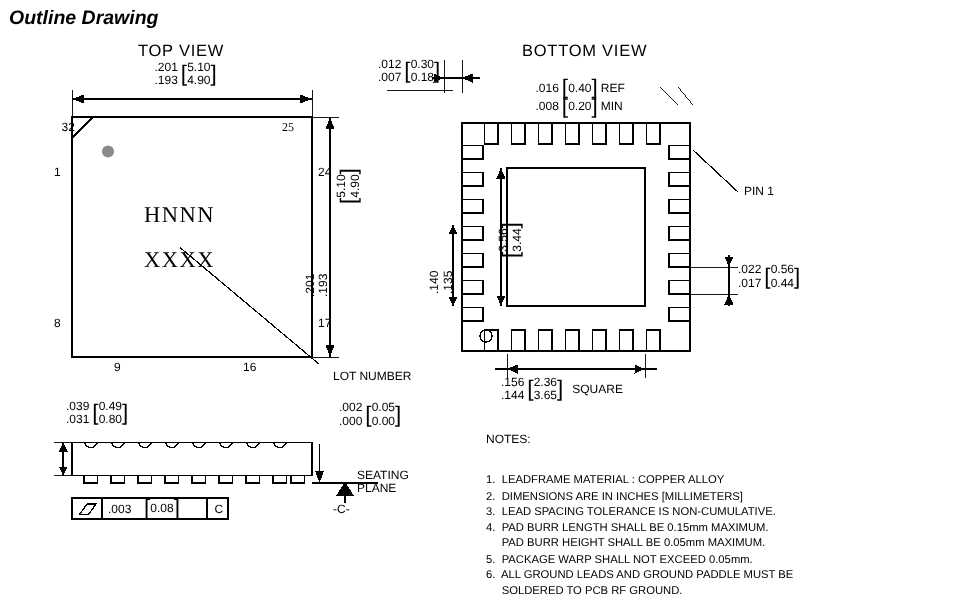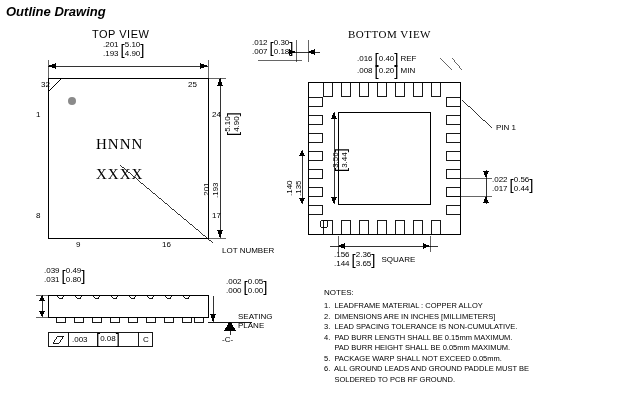--- a/index.html
+++ b/index.html
@@ -184,39 +184,39 @@
       <polygon points="430,246 423,243 423,249" fill="#000" stroke="none"></polygon>
     </g>
 
     <circle cx="72" cy="101" r="4" fill="#8a8a8a" stroke="none"></circle>
   </svg>
 
   <div class="abs title">Outline Drawing</div>
 
   <div class="abs hdr" style="left:92px;top:28px;">TOP  VIEW</div>
 
-  <div class="abs hdr" style="left:348px;top:28px;font-family:Liberation Serif, serif;">BOTTOM  VIEW</div>
+  <div class="abs hdr" style="left:348px;top:28px;">BOTTOM  VIEW</div>
 
   <div class="abs row" style="left:103px;top:41px;">
     <span class="stack">
       <span class="top">.201</span>
       <span class="bot">.193</span>
     </span>
     <span class="brk">
       <span class="b">[</span>
       <span class="stack">
         <span class="top">5.10</span>
         <span class="bot">4.90</span>
       </span>
       <span class="b">]</span>
     </span>
   </div>
 
   <div class="abs lbl" style="left:41px;top:80px;">32</div>
-  <div class="abs lbl" style="left:188px;top:80px;">25</div>
+  <div class="abs lbl" style="left:188px;top:80px;font-family:Liberation Serif, serif;">25</div>
   <div class="abs lbl" style="left:36px;top:110px;">1</div>
   <div class="abs lbl" style="left:36px;top:211px;">8</div>
   <div class="abs lbl" style="left:212px;top:110px;">24</div>
   <div class="abs lbl" style="left:212px;top:211px;">17</div>
   <div class="abs lbl" style="left:76px;top:240px;">9</div>
   <div class="abs lbl" style="left:162px;top:240px;">16</div>
 
   <div class="abs big-text" style="left:96px;top:136px;">HNNN</div>
   <div class="abs big-text" style="left:96px;top:166px;">XXXX</div>
   <div class="abs lbl" style="left:222px;top:246px;">LOT NUMBER</div>
@@ -338,21 +338,21 @@
     <span class="brk">
       <span class="b">[</span>
       <span class="stack">
         <span class="top">0.49</span>
         <span class="bot">0.80</span>
       </span>
       <span class="b">]</span>
     </span>
   </div>
 
-  <div class="abs row" style="left:226px;top:278px;">
+  <div class="abs row" style="left:226px;top:268px;">
     <span class="stack">
       <span class="top">.002</span>
       <span class="bot">.000</span>
     </span>
     <span class="brk">
       <span class="b">[</span>
       <span class="stack">
         <span class="top">0.05</span>
         <span class="bot">0.00</span>
       </span>
@@ -369,21 +369,21 @@
     <span class="brk">
         <span class="b">[</span>
         <span class="lbl">0.08</span>
         <span class="b">]</span>
       </span>
   </div>
   <div class="abs lbl" style="left:143px;top:335px;">C</div>
 
   <div class="abs" style="left:324px;top:288px;width:300px;">
     <div class="note-h">NOTES:</div>
-    <div class="notes" style="margin-top:4px;">
+    <div class="notes" style="margin-top:18px;">
       <div>1.  LEADFRAME MATERIAL : COPPER ALLOY</div>
       <div>2.  DIMENSIONS ARE IN INCHES [MILLIMETERS]</div>
       <div>3.  LEAD SPACING TOLERANCE IS NON-CUMULATIVE.</div>
       <div>4.  PAD BURR LENGTH SHALL BE 0.15mm MAXIMUM.</div>
       <div>     PAD BURR HEIGHT SHALL BE 0.05mm MAXIMUM.</div>
       <div>5.  PACKAGE WARP SHALL NOT EXCEED 0.05mm.</div>
       <div>6.  ALL GROUND LEADS AND GROUND PADDLE MUST BE</div>
       <div>     SOLDERED TO PCB RF GROUND.</div>
     </div>
   </div>

